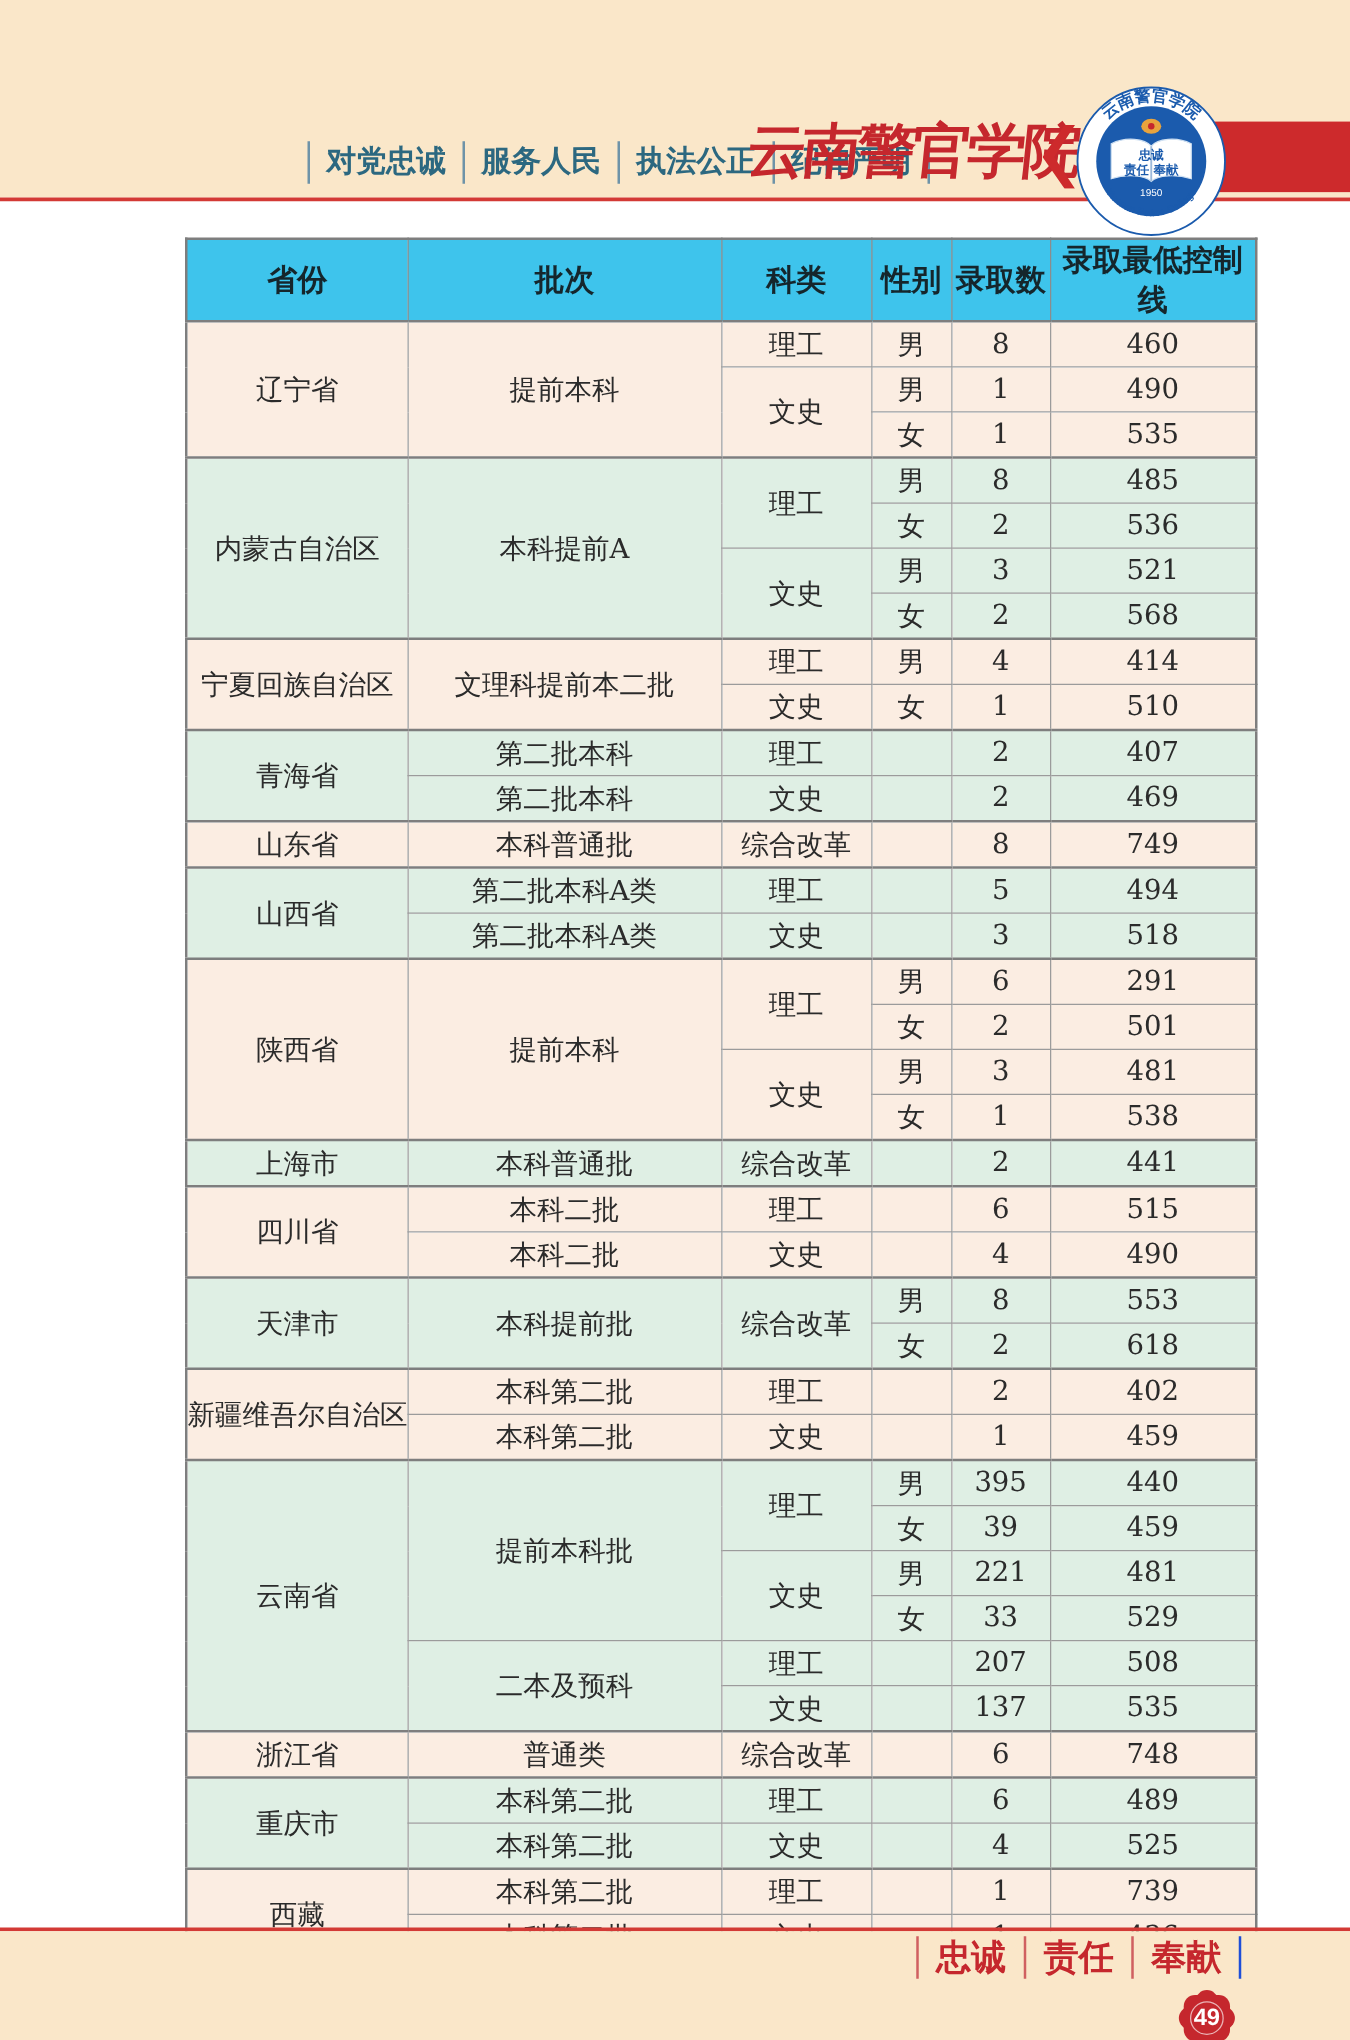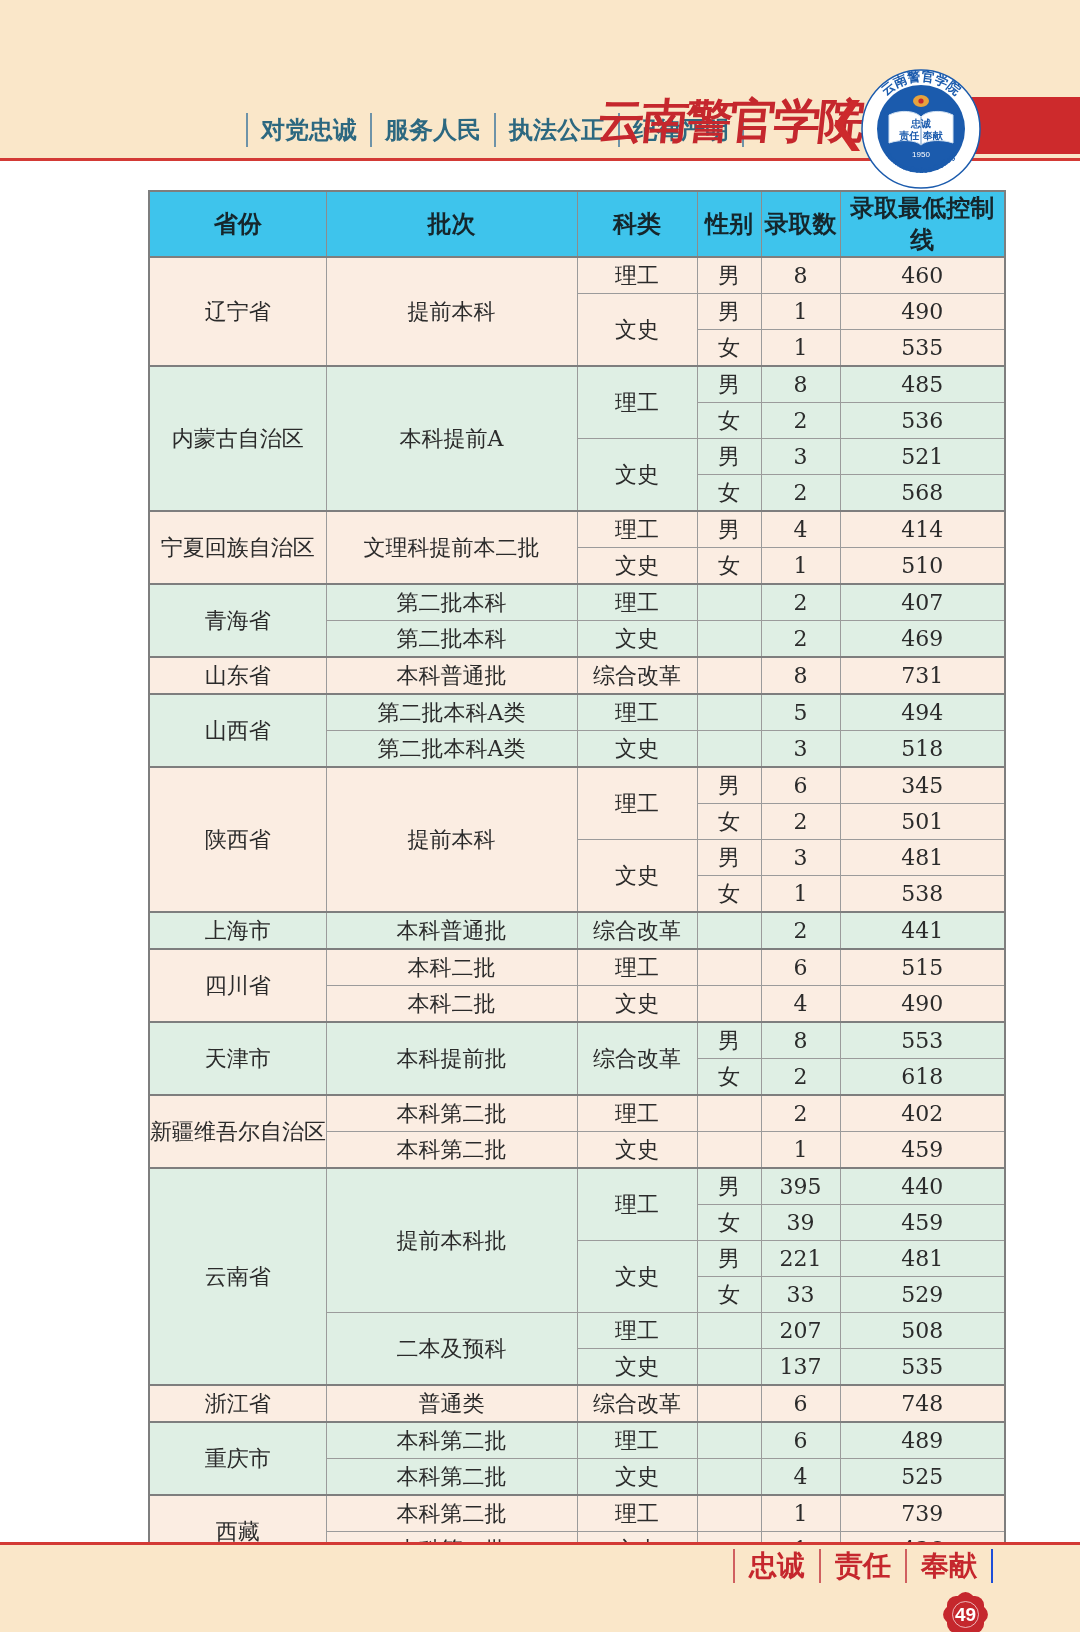--- a/index.html
+++ b/index.html
@@ -179,21 +179,21 @@
         <td></td>
         <td>2</td>
         <td>469</td>
       </tr>
       <tr class="cream gs">
         <td>山东省</td>
         <td>本科普通批</td>
         <td>综合改革</td>
         <td></td>
         <td>8</td>
-        <td>731</td>
+        <td>749</td>
       </tr>
       <tr class="green gs">
         <td rowspan="2">山西省</td>
         <td>第二批本科A类</td>
         <td>理工</td>
         <td></td>
         <td>5</td>
         <td>494</td>
       </tr>
       <tr class="green">
@@ -202,21 +202,21 @@
         <td></td>
         <td>3</td>
         <td>518</td>
       </tr>
       <tr class="cream gs">
         <td rowspan="4">陕西省</td>
         <td rowspan="4">提前本科</td>
         <td rowspan="2">理工</td>
         <td>男</td>
         <td>6</td>
-        <td>345</td>
+        <td>291</td>
       </tr>
       <tr class="cream">
         <td>女</td>
         <td>2</td>
         <td>501</td>
       </tr>
       <tr class="cream">
         <td rowspan="2">文史</td>
         <td>男</td>
         <td>3</td>

